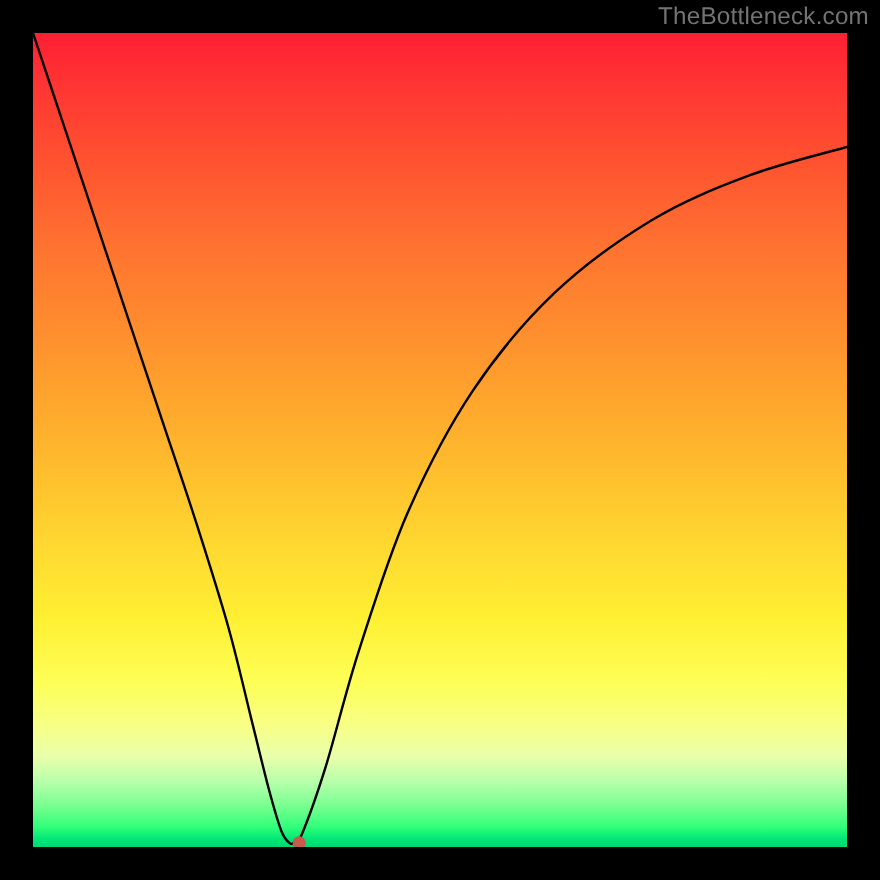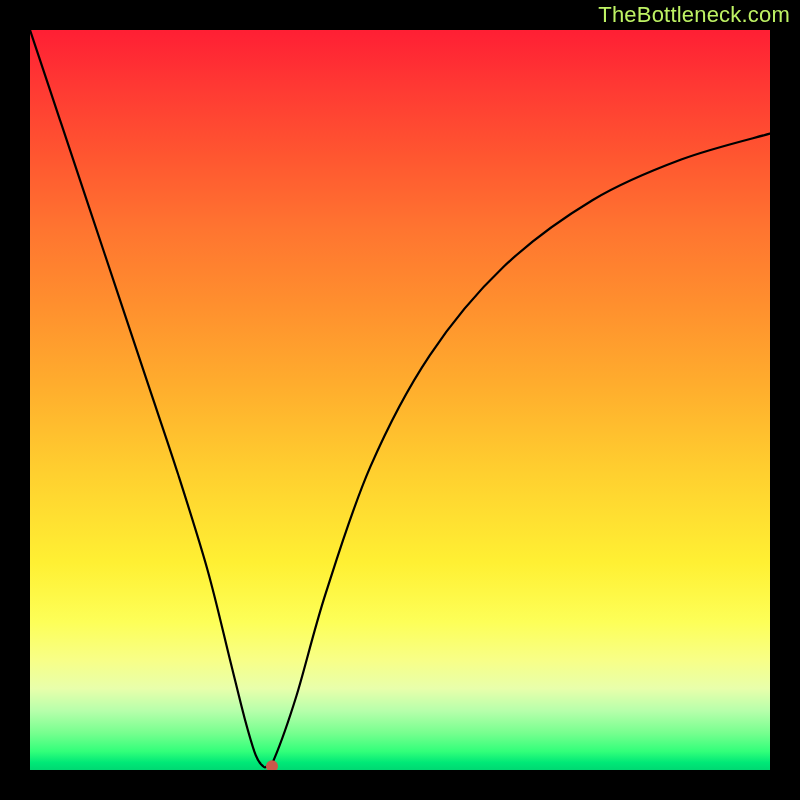--- a/index.html
+++ b/index.html
@@ -14,21 +14,21 @@
   .frame {
     position: relative;
     width: 800px;
     height: 800px;
     background: #000;
   }
   .watermark {
     position: absolute;
     top: 2px;
     right: 10px;
-    color: #bef264;
+    color: #737373;
     font-size: 22px;
     font-weight: 400;
     letter-spacing: 0.2px;
     z-index: 10;
   }
   .plot-area {
     position: absolute;
     left: 30px;
     top: 30px;
     width: 740px;

